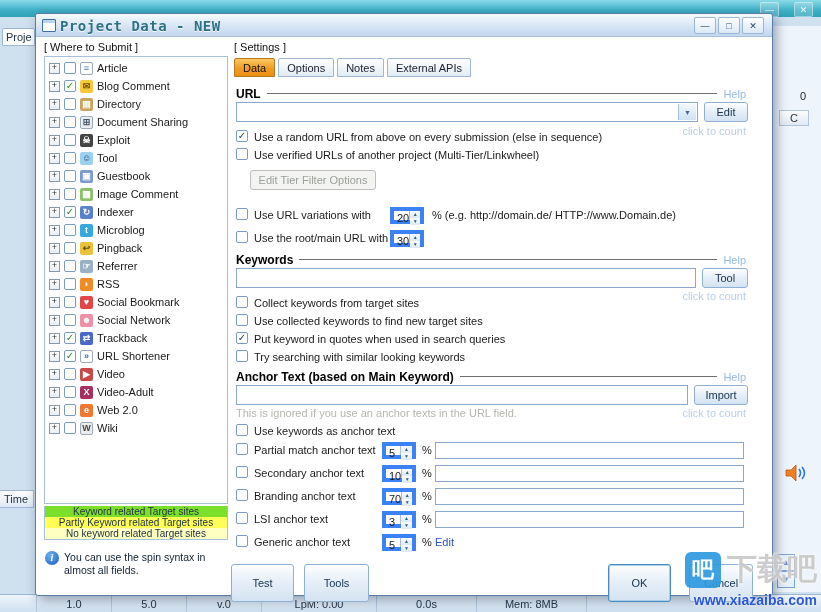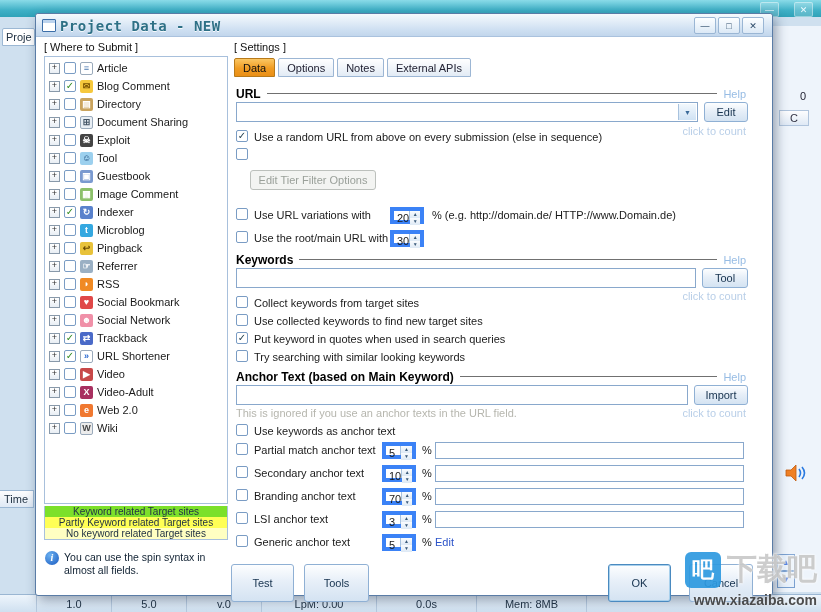--- a/index.html
+++ b/index.html
@@ -96,21 +96,21 @@
   .tfield{position:absolute;background:#fff;border:1px solid #89a8cc;box-sizing:border-box}
   .dlg-btn{position:absolute;top:550px;height:38px}
   .dlg-btn.default{border-color:#4a8ac0;box-shadow:0 0 0 1px #a8d0ec inset}
 
   
   .watermark{position:absolute;right:4px;bottom:4px;z-index:30;text-align:right;opacity:.92}
   .wm-row{display:flex;align-items:center;gap:6px;justify-content:flex-end}
   .wm-logo{width:36px;height:36px;border-radius:6px;background:#2e9ae0;color:#fff;font-size:22px;font-weight:bold;
            display:flex;align-items:center;justify-content:center}
   .wm-text{font-size:30px;font-weight:bold;color:#c9c9c9;text-shadow:0 0 3px #fff,0 0 1px #fff}
-  .wm-url{font-size:14px;font-weight:bold;color:#404040;text-shadow:0 0 3px #fff;margin-top:2px}
+  .wm-url{font-size:14px;font-weight:bold;color:#1d4ed8;text-shadow:0 0 3px #fff;margin-top:2px}
 </style>
 </head>
 <body>
 
 <div class="screen">
 
   <div class="bg-titlebar">
     <span class="bg-btn" style="right:42px">—</span>
     <span class="bg-btn" style="right:8px">✕</span>
   </div>
@@ -312,20 +312,21 @@
         </div>
         <div class="btn" style="left:472px;top:22px;width:44px;height:20px">Edit</div>
         <div class="click-count" style="top:45px">click to count</div>
         <div id="url-checks">
             <div class="chk-row" style="top: 49px;">
               <span class="cb">✓</span>
               <span class="chk-label">Use a random URL from above on every submission (else in sequence)</span>
             </div>
             <div class="chk-row" style="top: 67px;">
               <span class="cb"></span>
+              <span class="chk-label">Use verified URLs of another project (Multi-Tier/Linkwheel)</span>
             </div>
           </div>
         <div class="btn disabled" style="left:18px;top:90px;width:126px;height:20px">Edit Tier Filter Options</div>
         <div id="url-spins">
             <div class="chk-row" style="top: 127px;">
               <span class="cb"></span>
               <span class="chk-label">Use URL variations with</span>
               <span class="spin" style="left:154px">
                 <span class="spin-val">20</span>
                 <span class="spin-arrows">

